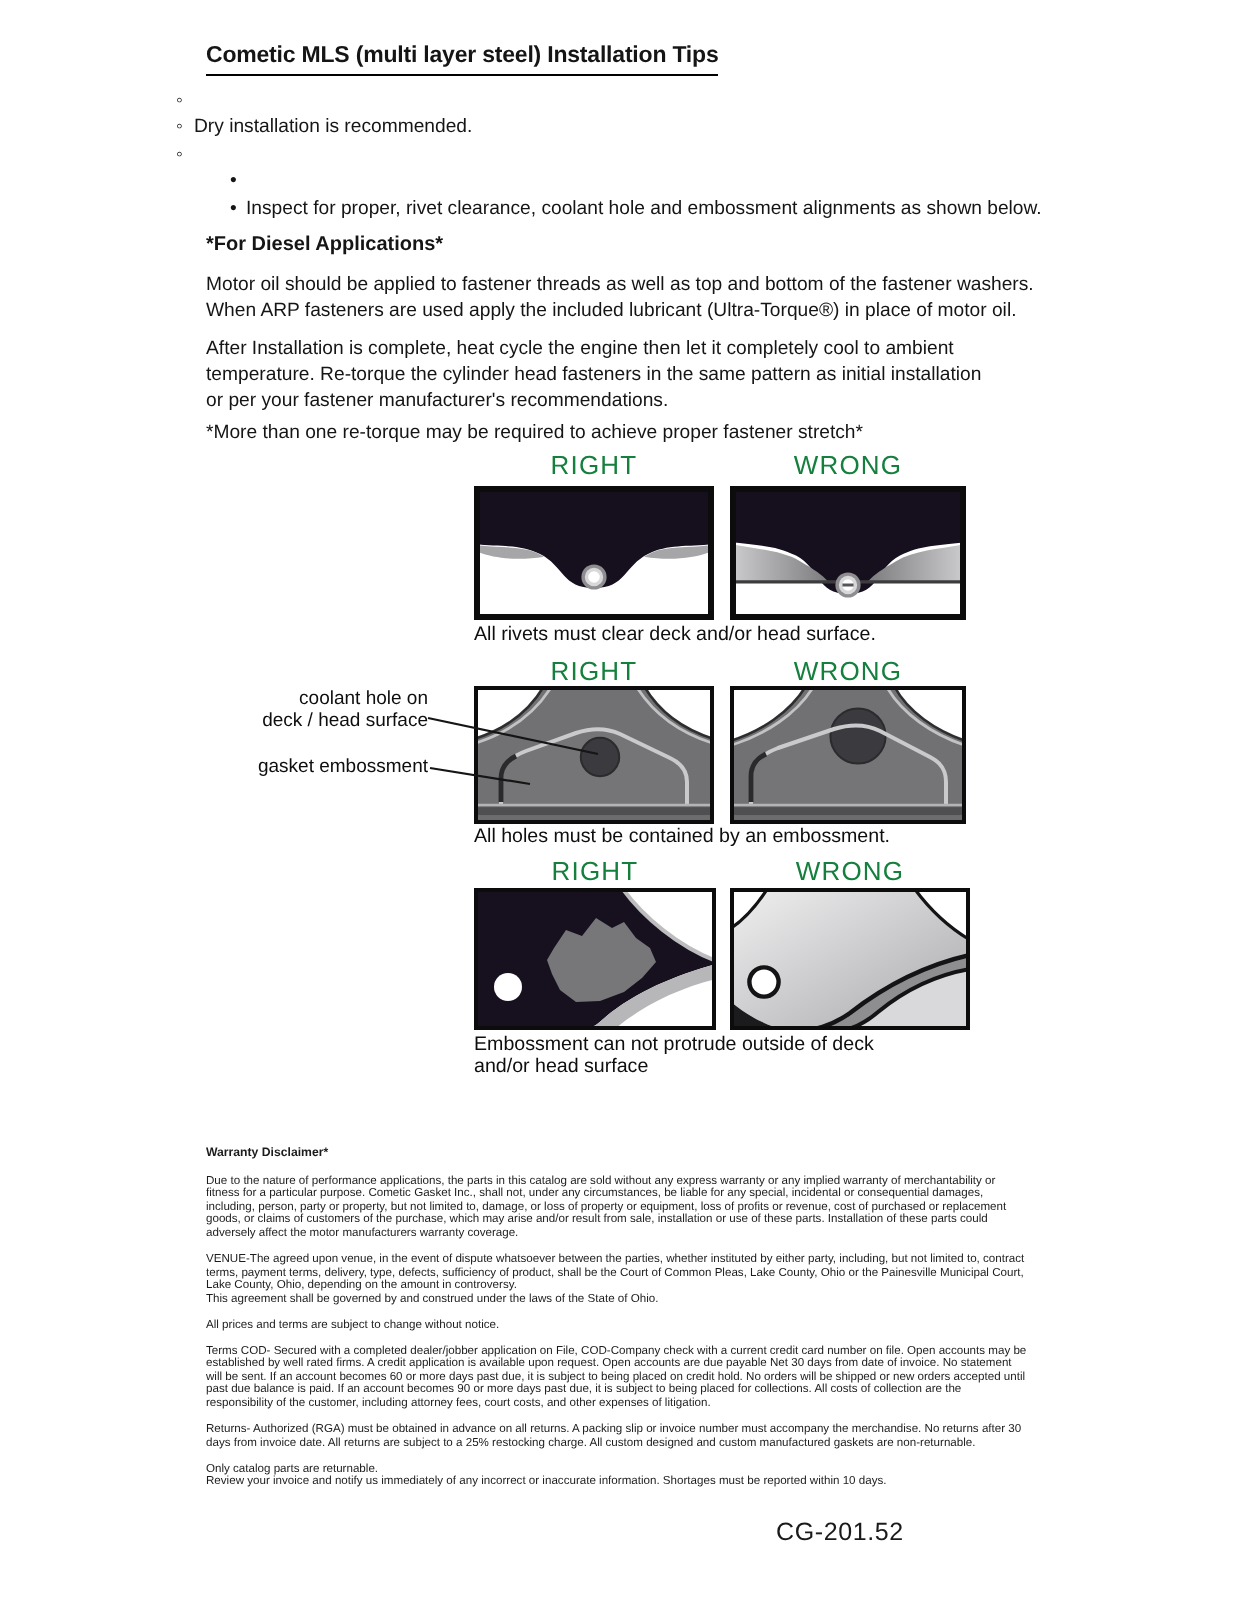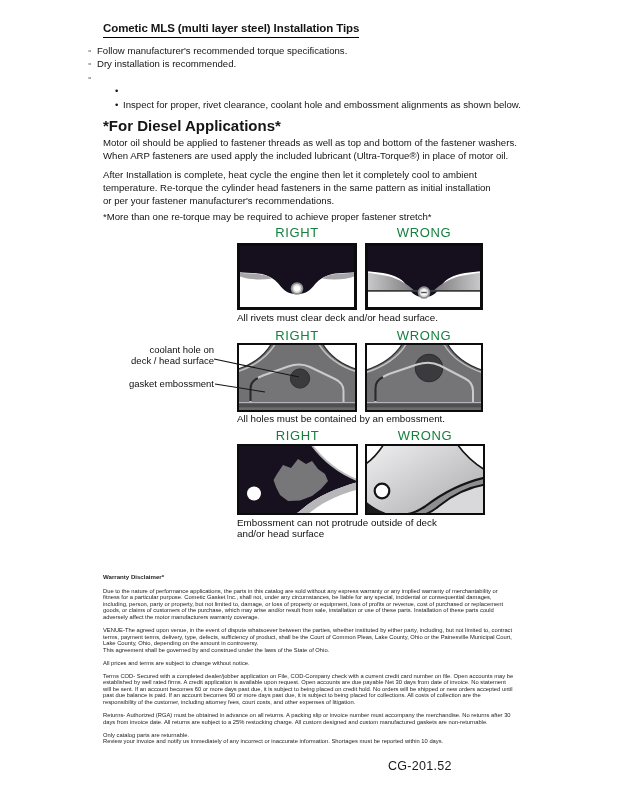--- a/index.html
+++ b/index.html
@@ -11,41 +11,40 @@
   .pre{white-space:pre-line;}
   .title{
     font-weight:bold;font-size:11.5px;letter-spacing:-0.1px;
     border-bottom:1.6px solid #000;padding-bottom:2.5px;display:inline-block;margin:0;
   }
   .bullets{font-size:9.6px;line-height:13.4px;}
   .brow{display:flex;align-items:flex-start;}
   .brow .bm{width:9px;flex:0 0 9px;text-align:left;}
   .brow.sub{margin-left:27px;}
   .brow.sub .bm{width:8px;flex:0 0 8px;}
-  .h2{font-weight:bold;font-size:15px;margin:0;}
+  .h2{font-weight:bold;font-size:10px;margin:0;}
   .para{font-size:9.6px;line-height:13.2px;}
   .dlabel{font-size:13px;line-height:14px;text-align:center;letter-spacing:0.6px;color:#15803d;}
   .caption{font-size:9.8px;line-height:11px;color:#0e0e0e;}
   .sidelabel{font-size:9.5px;line-height:10.5px;text-align:right;color:#0e0e0e;}
   .legal{font-size:5.8px;line-height:6.6px;color:#1c1c1c;width:412px;}
   .legal .legal-h{font-weight:bold;font-size:6.1px;margin:0 0 7px 0;}
   .legal p{margin:6.4px 0 0 0;}
   .legal p:first-of-type{margin-top:0;}
   .pagenum{font-size:12.5px;letter-spacing:0.3px;color:#1a1a1a;}
   svg{display:block;}
 </style>
 </head>
 <body>
 
 <h1 class="abs title" style="left:103px;top:22px;">Cometic MLS (multi layer steel) Installation Tips</h1>
 
 <div class="abs bullets" style="left:88px;top:44px;width:445px;">
   <div class="brow">
     <span class="bm">◦</span>
-    <span>Follow manufacturer's recommended torque specifications.</span>
   </div>
   <div class="brow">
     <span class="bm">◦</span>
     <span>Dry installation is recommended.</span>
   </div>
   <div class="brow">
     <span class="bm">◦</span>
   </div>
   <div class="brow sub">
     <span class="bm">•</span>

